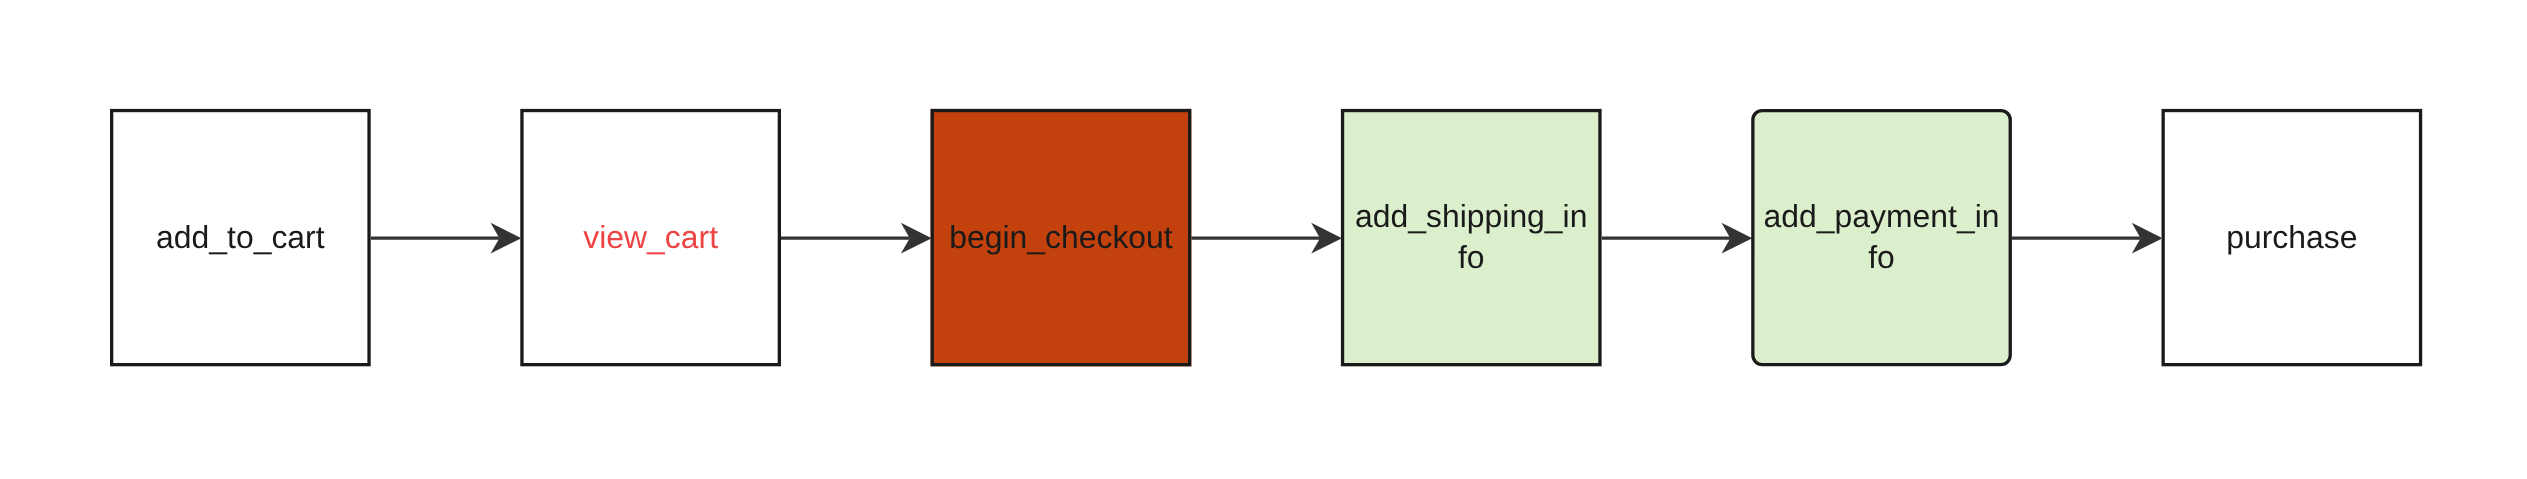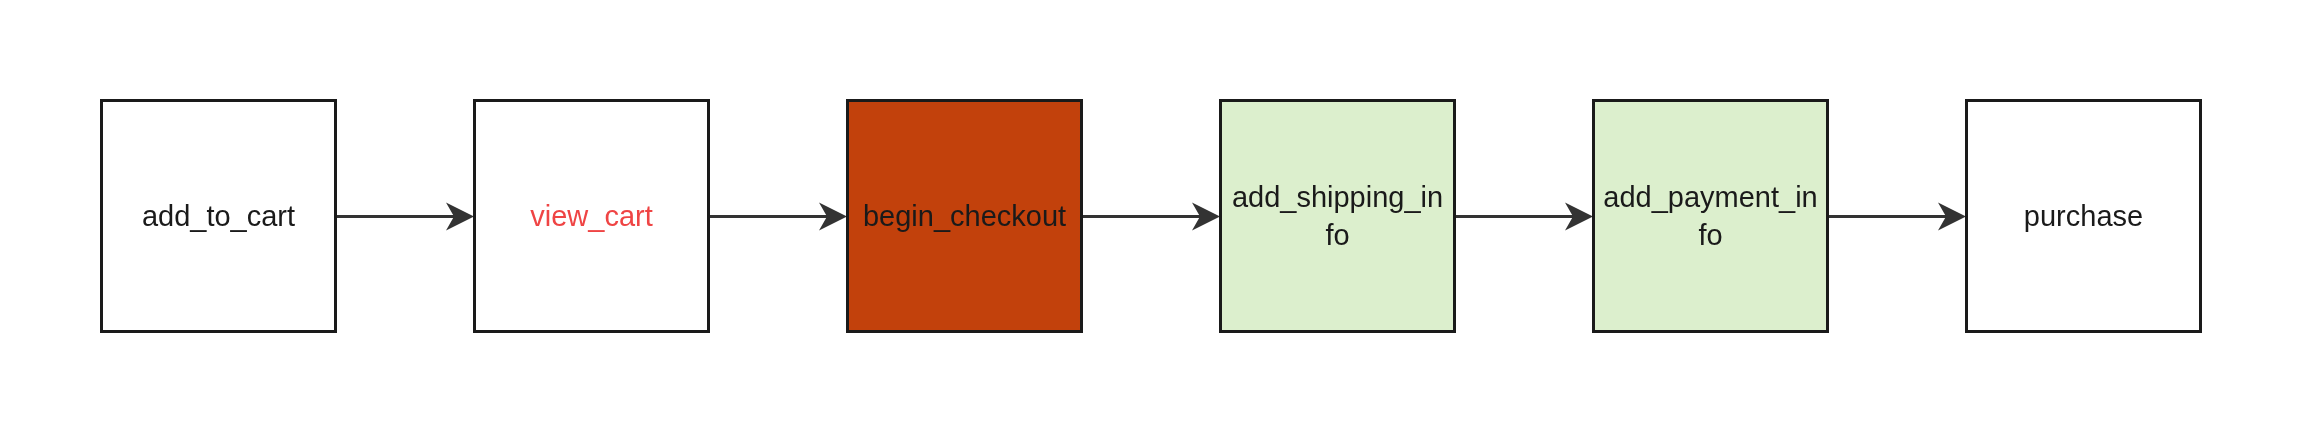--- a/index.html
+++ b/index.html
@@ -56,21 +56,21 @@
       <div class="node" style="left: 473px; top: 99px; width: 237px; height: 234px; background: rgb(255, 255, 255); border-color: rgb(26, 26, 26); color: #ef4444;">
         <span class="node-line">view_cart</span>
       </div>
       <div class="node" style="left: 846px; top: 99px; width: 237px; height: 234px; background: #c2410c; border-color: rgb(26, 26, 26); color: rgb(26, 26, 26);">
         <span class="node-line">begin_checkout</span>
       </div>
       <div class="node" style="left: 1219px; top: 99px; width: 237px; height: 234px; background: rgb(220, 239, 205); border-color: rgb(26, 26, 26); color: rgb(26, 26, 26);">
         <span class="node-line">add_shipping_in</span>
         <span class="node-line">fo</span>
       </div>
-      <div class="node" style="left: 1592px; top: 99px; width: 237px; height: 234px; background: rgb(220, 239, 205); border-color: rgb(26, 26, 26); color: rgb(26, 26, 26);">
+      <div class="node" style="left: 1592px; top: 99px; width: 237px; height: 234px; background: rgb(220, 239, 205); border-color: rgb(26, 26, 26); color: rgb(26, 26, 26); border-radius: 10px;">
         <span class="node-line">add_payment_in</span>
         <span class="node-line">fo</span>
       </div>
       <div class="node" style="left: 1965px; top: 99px; width: 237px; height: 234px; background: rgb(255, 255, 255); border-color: rgb(26, 26, 26); color: rgb(26, 26, 26);">
         <span class="node-line">purchase</span>
       </div>
     </div>
 </div>
 
 </body></html>

